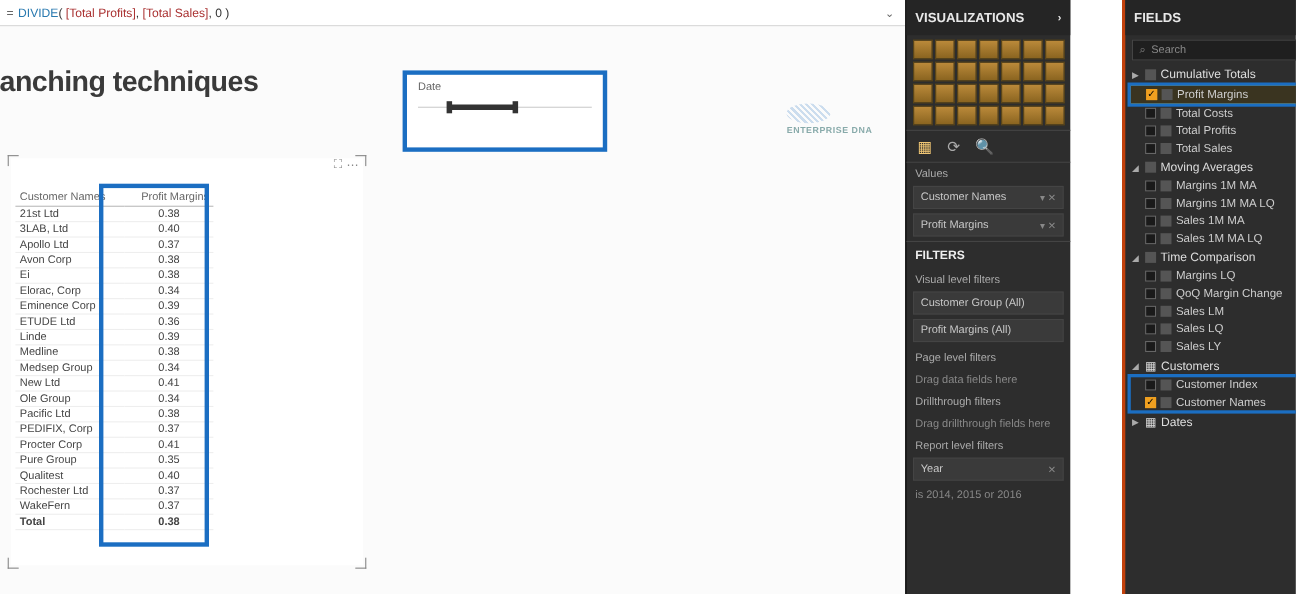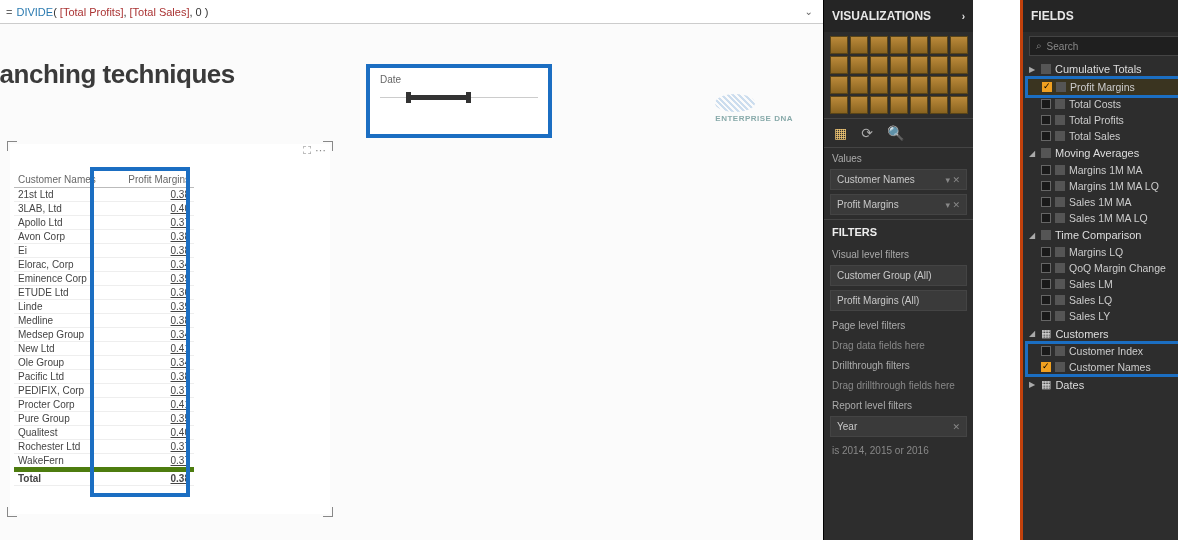--- a/index.html
+++ b/index.html
@@ -27,22 +27,22 @@
 .logo::before { content:""; display:block; width:40px; height:18px; background:repeating-linear-gradient(45deg,#cde 0 2px,transparent 2px 4px); margin-bottom:2px; border-radius:50%; }
 
 .table-viz { position:absolute; top:120px; left:10px; width:320px; height:370px; background:#fff; }
 .corner { position:absolute; width:10px; height:10px; border:1px solid #888; }
 .tl{top:-3px;left:-3px;border-right:none;border-bottom:none}.tr{top:-3px;right:-3px;border-left:none;border-bottom:none}.bl{bottom:-3px;left:-3px;border-right:none;border-top:none}.br{bottom:-3px;right:-3px;border-left:none;border-top:none}
 .viz-actions { position:absolute; top:0; right:4px; display:flex; gap:4px; font-size:11px; color:#888; }
 .tbl { margin:28px 4px 0 4px; font-size:10px; color:#444; border-collapse:collapse; width:180px; }
 .tbl th { text-align:left; font-weight:400; color:#666; padding:2px 4px; border-bottom:1px solid #bbb; }
 .tbl th:nth-child(2){ text-align:right; }
 .tbl td { padding:1px 4px; border-bottom:1px solid #eee; }
-.tbl td:nth-child(2){ text-align:right;text-decoration:underline; }
-.tbl tr.total td { font-weight:700; border-top:5px solid #4d7c0f; }
+.tbl td:nth-child(2){ text-align:center; }
+.tbl tr.total td { font-weight:700; border-top:1px solid #4d7c0f; }
 .col-outline { position:absolute; top:23px; left:80px; width:100px; height:330px; border:4px solid #1b6ec2; pointer-events:none; }
 
 .panel { position:absolute; top:0; height:540px; background:#2d2d2d; color:#c8c8c8; font-size:11px; }
 .viz-panel { left:823px; width:150px; border-left:1px solid #000; }
 .fields-panel { left:1020px; width:205px; border-left:3px solid #c2410c; }
 .ph { height:32px; display:flex; align-items:center; padding:4px 8px; font-weight:600; font-size:12px; color:#e8e8e8; background:#252525; }
 .ph .chev { margin-left:auto; font-size:10px; }
 
 .viz-grid { display:grid; grid-template-columns:repeat(7,18px); gap:2px; padding:4px 6px; }
 .viz-grid div { width:18px; height:18px; background:linear-gradient(#bb8a3a,#8a6420); border:1px solid #5a4518; }

